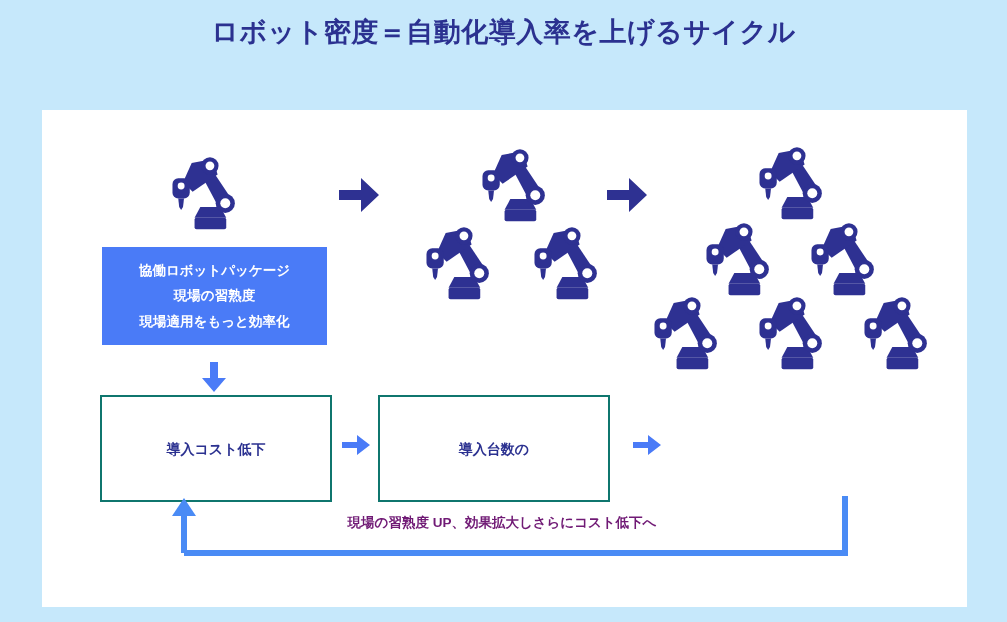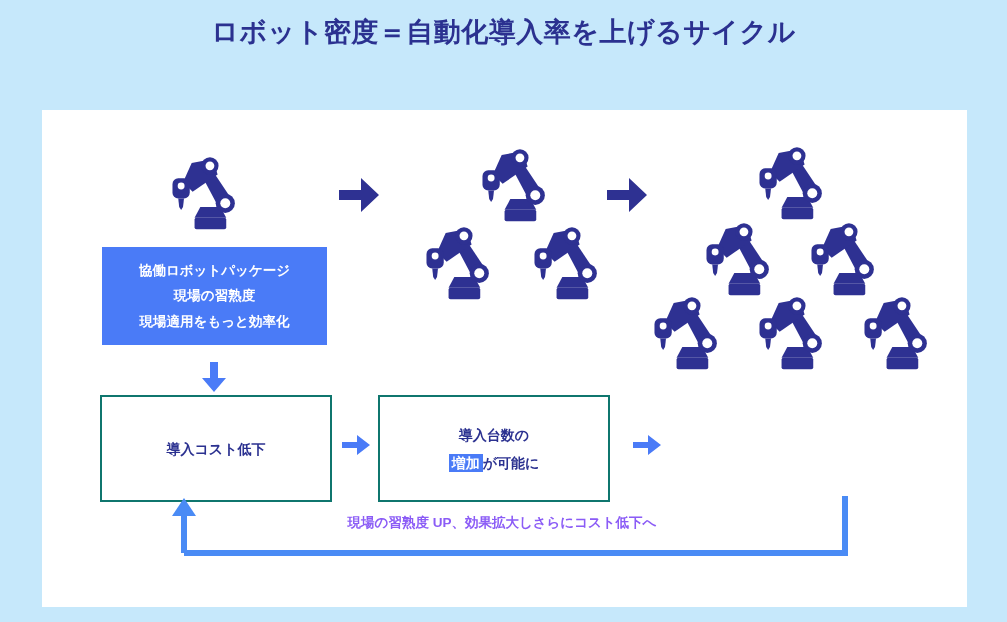--- a/index.html
+++ b/index.html
@@ -149,21 +149,21 @@
   }
   #feedback-loop svg { display:block; width:100%; height:100%; }
   #feedback-label {
     position: absolute;
     left: 200px;
     top: 404px;
     width: 520px;
     text-align: center;
     font-size: 13.5px;
     font-weight: bold;
-    color: #8b5cf6;
+    color: #701a75;
     white-space: nowrap;
   }
 </style>
 </head>
 <body>
 
 <div class="page-title">ロボット密度＝自動化導入率を上げるサイクル</div>
 
 <div class="card">
 
@@ -371,21 +371,20 @@
       <path d="M13 2 h8 v16 h8 L17 32 L5 18 h8 Z" fill="#4a7bf7"></path>
     </svg>
   </div>
 
   <div class="obox" id="obox-1">
     <span class="line">導入コスト低下</span>
   </div>
 
   <div class="obox" id="obox-2">
     <span class="line">導入台数の</span>
-    <span class="line"><span class="hl">増加</span><span>が可能に</span></span>
   </div>
 
 
   <div class="arrow-sm" id="arrow-sm-1">
     <svg viewBox="0 0 30 26" xmlns="http://www.w3.org/2000/svg">
       <path d="M1 10 h15 V3 L29 13 L16 23 V16 H1 Z" fill="#4a7bf7"></path>
     </svg>
   </div>
   <div class="arrow-sm" id="arrow-sm-2">
     <svg viewBox="0 0 30 26" xmlns="http://www.w3.org/2000/svg">

